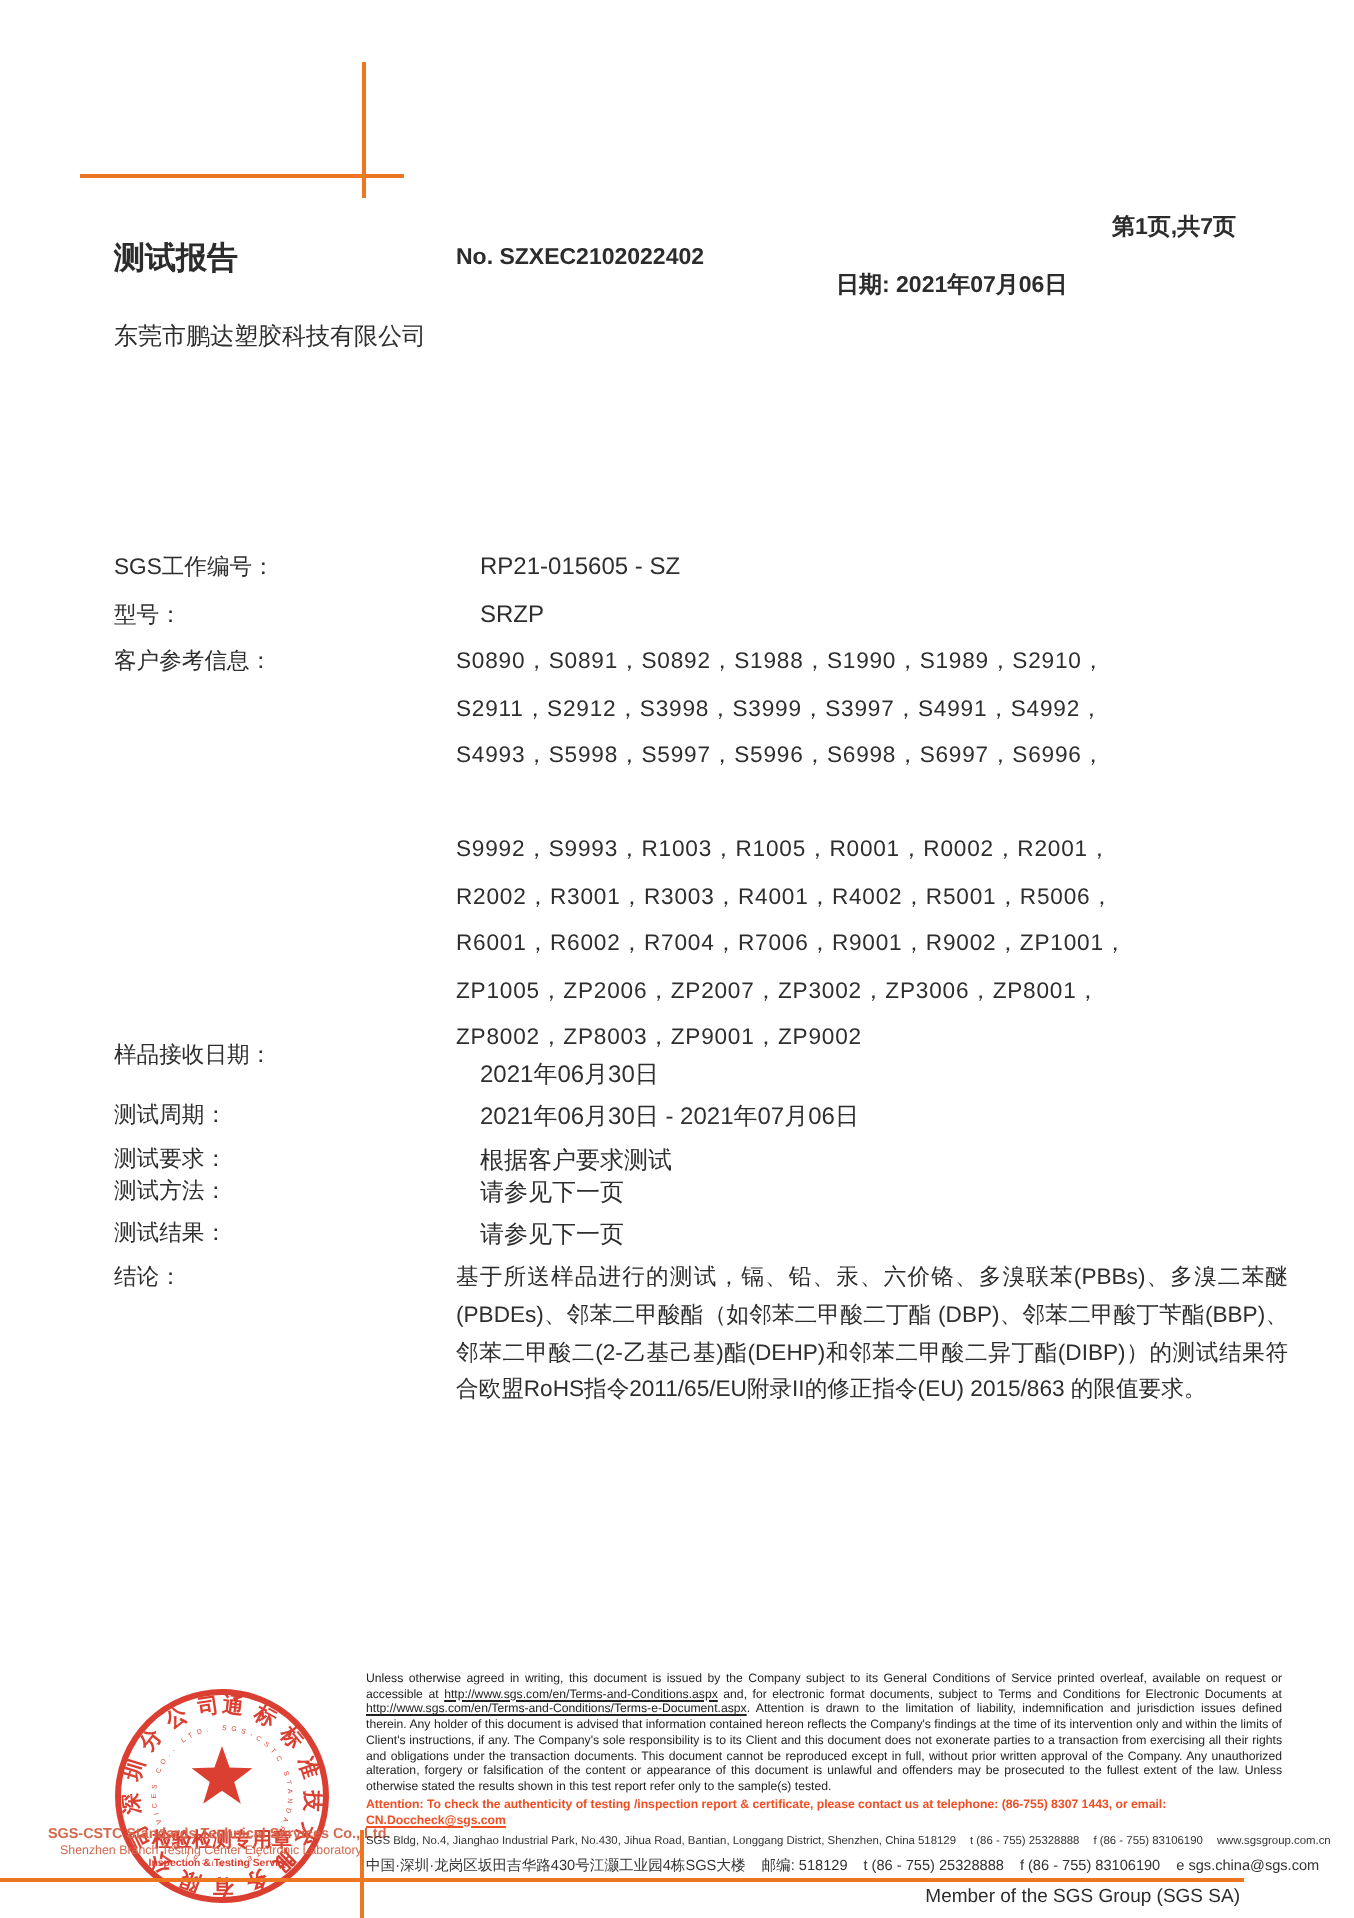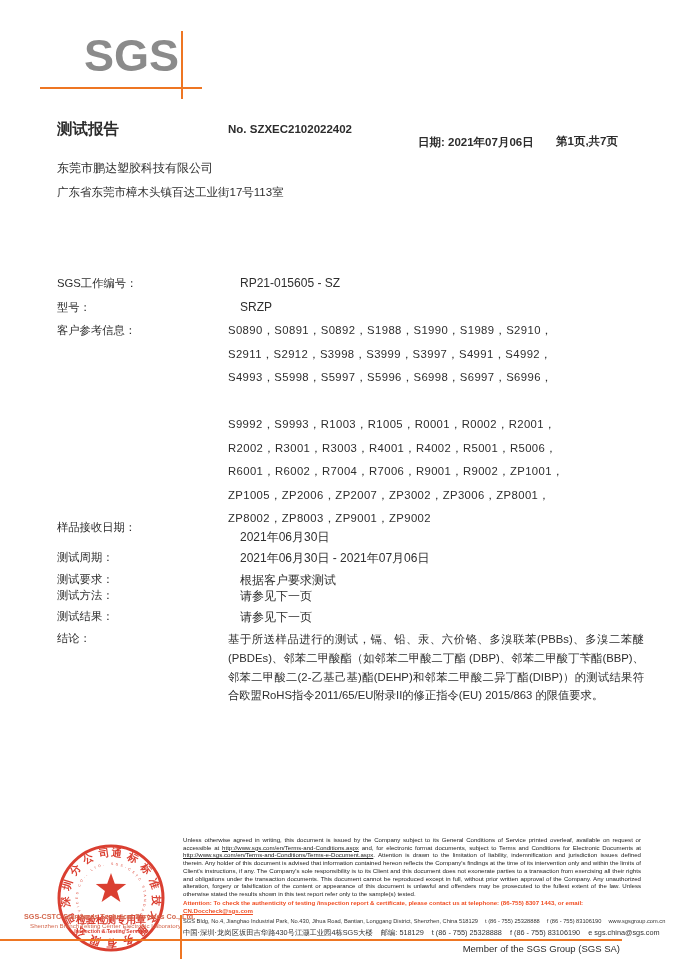--- a/index.html
+++ b/index.html
@@ -9,21 +9,21 @@
 
   
   .logo-text{left:84px;top:33px;font-size:45px;font-weight:700;color:#8b8b8b;letter-spacing:0px;line-height:1;}
   .logo-hline{left:40px;top:87px;width:162px;height:2px;background:#ee7623;}
   .logo-vline{left:181px;top:31px;width:2px;height:68px;background:#ee7623;}
 
   .title-row{font-weight:700;color:#2c2c2c;}
   .report-title{left:57px;top:119px;font-size:15.5px;}
   .report-no{left:228px;top:123px;font-size:11.5px;}
   .report-date{left:418px;top:123px;font-size:11.5px;margin-top:12px;}
-  .page-ind{left:556px;top:134px;font-size:11.5px;}
+  .page-ind{left:556px;top:106px;font-size:11.5px;}
 
   .applicant-name{left:57px;top:160px;font-size:12px;color:#2e2e2e;}
   .applicant-addr{left:57px;top:185px;font-size:11.5px;color:#2e2e2e;}
 
   .intro{left:57px;top:250px;font-size:11.3px;color:#2e2e2e;}
 
   .lbl{left:57px;font-size:11.3px;color:#2e2e2e;}
   .val{left:240px;font-size:12px;color:#2e2e2e;}
   .ref-line{left:228px;font-size:11.3px;color:#2e2e2e;letter-spacing:0.4px;}
 
@@ -45,31 +45,29 @@
 
   .footer-hline{left:0px;top:939px;width:622px;height:2px;background:#ee7623;}
   .footer-vline{left:180px;top:915px;width:2px;height:44px;background:#ee7623;}
   .member{top:943px;right:57px;font-size:9.5px;color:#2c2c2c;}
 </style>
 </head>
 <body>
 
 <div class="page">
 
-  <div class="abs logo-text">SGS</div>
   <div class="abs logo-hline"></div>
   <div class="abs logo-vline"></div>
 
   <div class="abs title-row report-title">测试报告</div>
   <div class="abs title-row report-no">No. SZXEC2102022402</div>
   <div class="abs title-row report-date">日期: 2021年07月06日</div>
   <div class="abs title-row page-ind">第1页,共7页</div>
 
   <div class="abs applicant-name">东莞市鹏达塑胶科技有限公司</div>
-  <div class="abs applicant-addr">广东省东莞市樟木头镇百达工业街17号113室</div>
 
 
   <div class="abs lbl" style="top:276px">SGS工作编号：</div>
   <div class="abs val" style="top:276px">RP21-015605 - SZ</div>
 
   <div class="abs lbl" style="top:300px">型号：</div>
   <div class="abs val" style="top:300px">SRZP</div>
 
   <div class="abs lbl" style="top:323px">客户参考信息：</div>
   <div class="abs ref-line" style="top:323px">S0890，S0891，S0892，S1988，S1990，S1989，S2910，</div>

